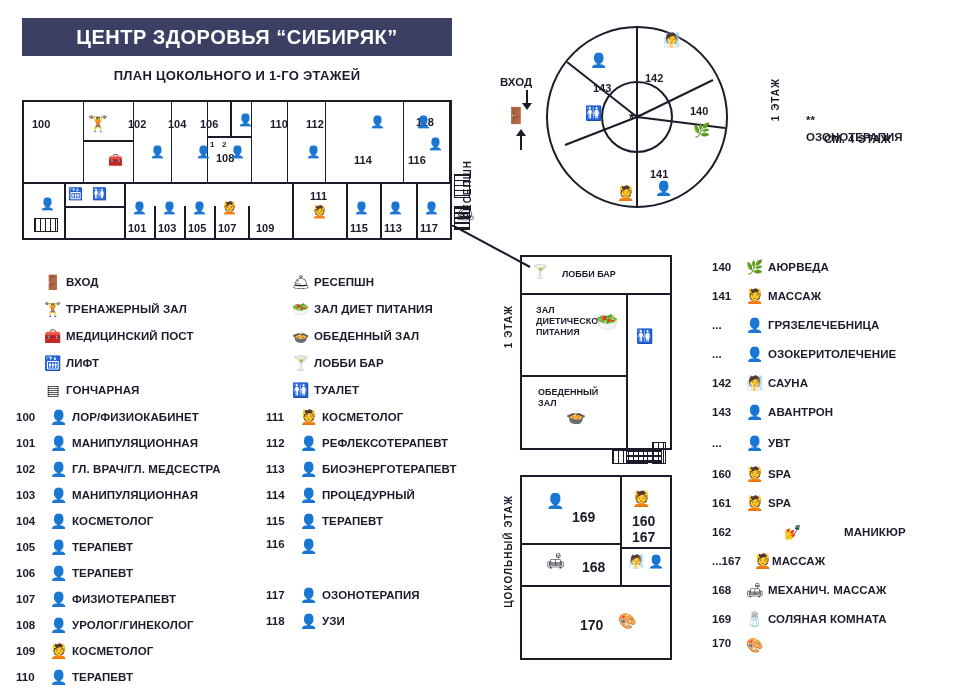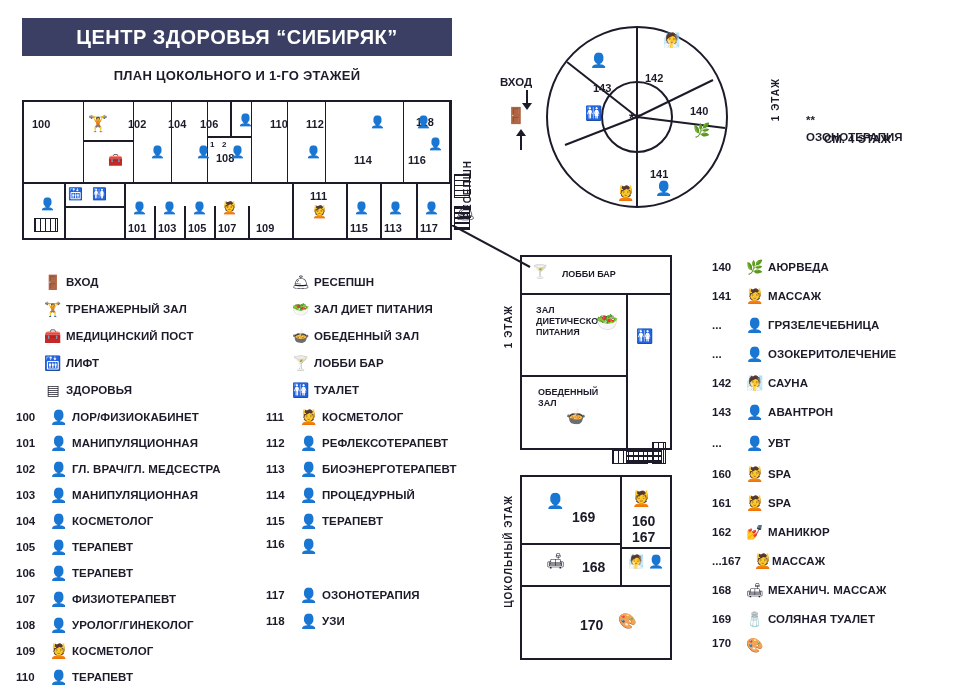--- a/index.html
+++ b/index.html
@@ -265,21 +265,21 @@
     <div class="lrow" style="height:27px;">
       <div class="legend-ico">🧰</div>
       <div class="legend-txt">МЕДИЦИНСКИЙ ПОСТ</div>
     </div>
     <div class="lrow" style="height:27px;">
       <div class="legend-ico">🛗</div>
       <div class="legend-txt">ЛИФТ</div>
     </div>
     <div class="lrow" style="height:27px;">
       <div class="legend-ico">▤</div>
-      <div class="legend-txt">ЗДОРОВЬЯ</div>
+      <div class="legend-txt">ГОНЧАРНАЯ</div>
     </div>
   </div>
 
   <div class="col" style="left:288px;top:268px;width:220px;">
     <div class="lrow" style="height:27px;">
       <div class="legend-ico">🛎</div>
       <div class="legend-txt">РЕСЕПШН</div>
     </div>
     <div class="lrow" style="height:27px;">
       <div class="legend-ico">🥗</div>
@@ -438,39 +438,39 @@
     <div class="lrow" style="height:29px;">
       <div class="legend-code">160</div>
       <div class="legend-ico">💆</div>
       <div class="legend-txt">SPA</div>
     </div>
     <div class="lrow" style="height:29px;">
       <div class="legend-code">161</div>
       <div class="legend-ico">💆</div>
       <div class="legend-txt">SPA</div>
     </div>
-    <div class="lrow" style="height:29px;">
+    <div class="lrow" style="height:29px;gap:38px;">
       <div class="legend-code">162</div>
       <div class="legend-ico">💅</div>
       <div class="legend-txt">МАНИКЮР</div>
     </div>
     <div class="lrow" style="height:29px;">
       <div class="legend-code" style="width:42px;flex:0 0 42px;">...167</div>
       <div class="legend-ico" style="flex:0 0 18px;width:18px;">💆</div>
       <div class="legend-txt">МАССАЖ</div>
     </div>
     <div class="lrow" style="height:29px;">
       <div class="legend-code">168</div>
       <div class="legend-ico">🛋</div>
       <div class="legend-txt">МЕХАНИЧ. МАССАЖ</div>
     </div>
     <div class="lrow" style="height:29px;">
       <div class="legend-code">169</div>
       <div class="legend-ico">🧂</div>
-      <div class="legend-txt">СОЛЯНАЯ ТУАЛЕТ</div>
+      <div class="legend-txt">СОЛЯНАЯ КОМНАТА</div>
     </div>
     <div class="lrow" style="height:44px;align-items:flex-start;padding-top:4px;">
       <div class="legend-code">170</div>
       <div class="legend-ico">🎨</div>
     </div>
   </div>
 
 </div>
 
 </body></html>

